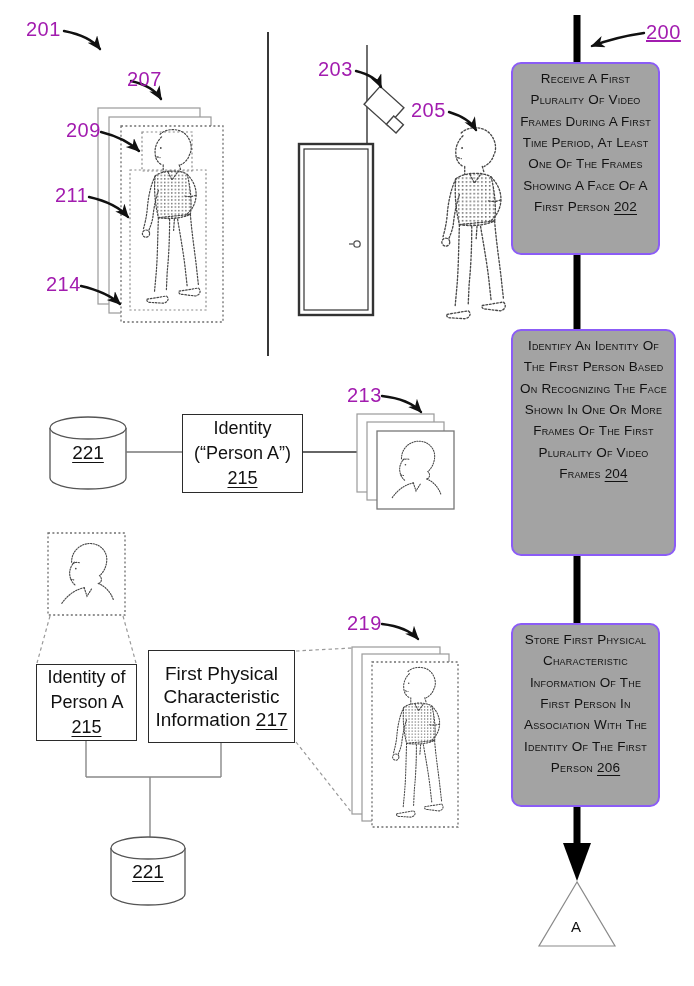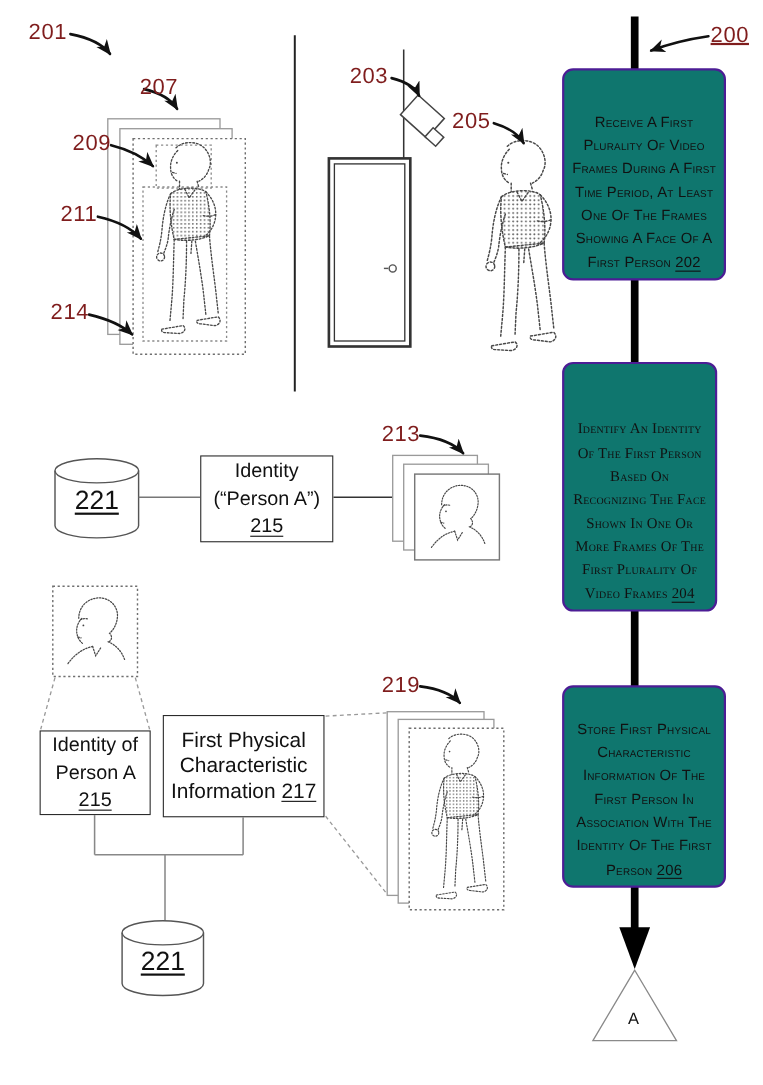--- a/index.html
+++ b/index.html
@@ -1,37 +1,37 @@
 <!DOCTYPE html>
 <html><head>
 <meta charset="utf-8">
 <style>
   html,body{margin:0;padding:0;background:#ffffff;}
   .stage{
     position:relative;width:694px;height:986px;background:#fff;overflow:hidden;
     font-family:"Liberation Sans", sans-serif;color:#111;
   }
   .stage svg{position:absolute;left:0;top:0;}
-  .ref-label{position:absolute;font-size:20px;letter-spacing:.5px;color:#7f1d1d;white-space:nowrap;}
+  .ref-label{position:absolute;font-size:20px;letter-spacing:.5px;color:#a21caf;white-space:nowrap;}
   .flow-step{
-    position:absolute;box-sizing:border-box;background:#0f766e;border:2px solid #4c1d95;
-    border-radius:10px;display:flex;align-items:flex-end;justify-content:center;
+    position:absolute;box-sizing:border-box;background:#a3a3a3;border:2px solid #8b5cf6;
+    border-radius:10px;display:flex;align-items:flex-start;justify-content:center;
     text-align:center;padding:4px 7px;
   }
   .flow-step .step-text{
     font-size:13.5px;line-height:1.58;letter-spacing:.2px;
     font-variant:small-caps;font-weight:500;
   }
   .plain-box{
     position:absolute;box-sizing:border-box;background:#fff;border:1.6px solid #2b2b2b;
     display:flex;align-items:center;justify-content:center;text-align:center;
   }
   .plain-box .box-text{font-size:18px;line-height:25px;}
   .ref{text-decoration:underline;text-underline-offset:2.5px;}
-  .db-label{position:absolute;text-align:center;font-size:24px;}
+  .db-label{position:absolute;text-align:center;font-size:19px;}
   .connector-letter{position:absolute;font-size:15px;}
   .fig-title{position:absolute;font-size:43px;font-weight:bold;letter-spacing:2px;}
 </style>
 </head>
 <body>
 
 <div class="stage">
 
   <svg width="694" height="986" viewBox="0 0 694 986" xmlns="http://www.w3.org/2000/svg">
     <defs>
@@ -178,21 +178,21 @@
   <div class="ref-label" style="left:318px;top:58px;">203</div>
   <div class="ref-label" style="left:411px;top:99px;">205</div>
   <div class="ref-label" style="left:347px;top:384px;">213</div>
   <div class="ref-label" style="left:347px;top:612px;">219</div>
   <div class="ref-label" style="left:646px;top:21px;text-decoration:underline;">200</div>
 
   <div class="flow-step" style="left:511px;top:62px;width:149px;height:193px;">
     <div class="step-text"><span>Receive A First Plurality Of Video Frames During A First Time Period, At Least One Of The Frames Showing A Face Of A First Person</span>
       <span class="ref">202</span></div>
   </div>
-  <div class="flow-step" style="left:511px;top:329px;width:141px;height:227px;font-family:Liberation Serif, serif;">
+  <div class="flow-step" style="left:511px;top:329px;width:165px;height:227px;">
     <div class="step-text"><span>Identify An Identity Of The First Person Based On Recognizing The Face Shown In One Or More Frames Of The First Plurality Of Video Frames</span>
       <span class="ref">204</span></div>
   </div>
   <div class="flow-step" style="left:511px;top:623px;width:149px;height:184px;">
     <div class="step-text"><span>Store First Physical Characteristic Information Of The First Person In Association With The Identity Of The First Person</span>
       <span class="ref">206</span></div>
   </div>
 
   <div class="plain-box" style="left:182px;top:414px;width:121px;height:79px;padding:2px 5px;">
     <div class="box-text"><span>Identity (“Person A”)</span>

